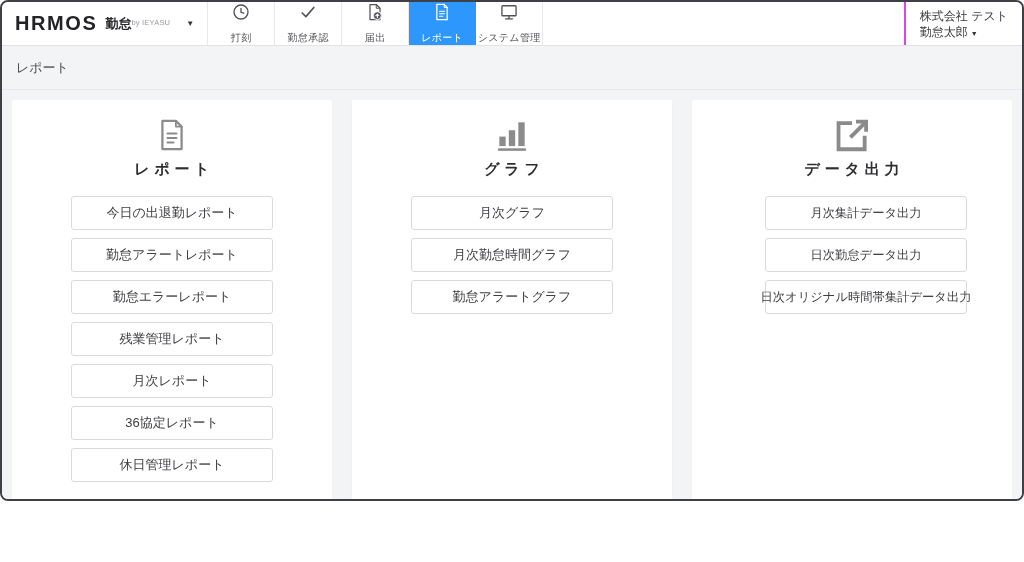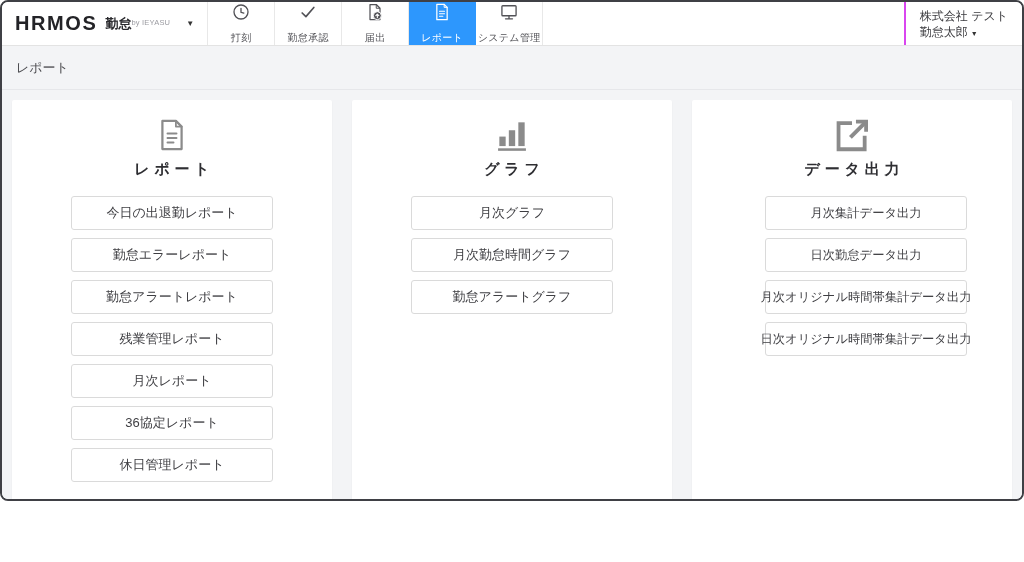--- a/index.html
+++ b/index.html
@@ -176,22 +176,22 @@
       <div class="card-icon">
         <svg width="36" height="36" viewBox="0 0 24 24" fill="none" stroke="#8b8b8b" stroke-linejoin="round" stroke-linecap="round">
           <path d="M5.6 2.6 H14.6 L18.4 6.4 V21.4 H5.6 Z" stroke-width="1.5"></path>
           <path d="M14.6 2.6 V6.4 H18.4" stroke-width="1.2"></path>
           <path d="M9 11 H15 M9 14 H15 M9 17 H13" stroke-width="1.3"></path>
         </svg>
       </div>
       <h2 class="card-title">レポート</h2>
       <div class="btn-list">
         <button class="panel-btn">今日の出退勤レポート</button>
+        <button class="panel-btn">勤怠アラートレポート</button>
         <button class="panel-btn">勤怠エラーレポート</button>
-        <button class="panel-btn">勤怠アラートレポート</button>
         <button class="panel-btn">残業管理レポート</button>
         <button class="panel-btn">月次レポート</button>
         <button class="panel-btn">36協定レポート</button>
         <button class="panel-btn">休日管理レポート</button>
       </div>
     </section>
 
     <section class="card">
       <div class="card-icon">
         <svg width="38" height="38" viewBox="0 0 24 24">
@@ -216,19 +216,18 @@
         <svg width="38" height="38" viewBox="0 0 24 24" fill="none" stroke="#8b8b8b" stroke-linejoin="miter">
           <path d="M20 12.5 V21 H3.5 V4.5 H12" stroke-width="2.4"></path>
           <path d="M11 13.5 L20 4.5" stroke-width="2.5"></path>
           <path d="M14.5 3.6 H20.9 V10" stroke-width="2.4"></path>
         </svg>
       </div>
       <h2 class="card-title">データ出力</h2>
       <div class="btn-list">
         <button class="panel-btn">月次集計データ出力</button>
         <button class="panel-btn">日次勤怠データ出力</button>
-        <button class="panel-btn">月次オリジナル時間帯集計データ出力</button>
         <button class="panel-btn">日次オリジナル時間帯集計データ出力</button>
       </div>
     </section>
 
   </main>
 </div>
 
 </body></html>

